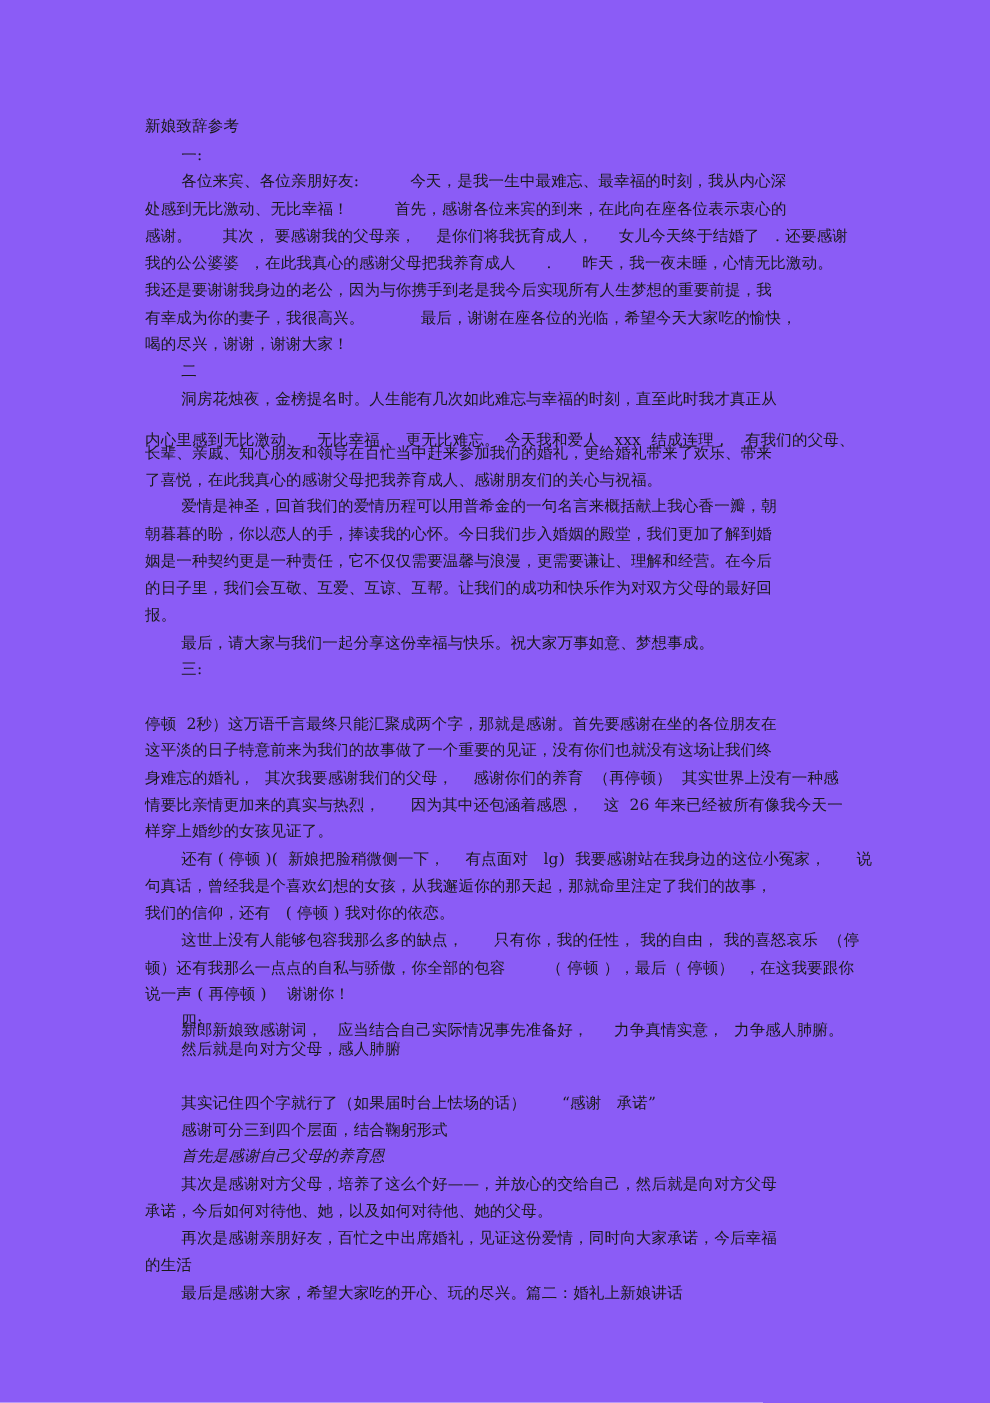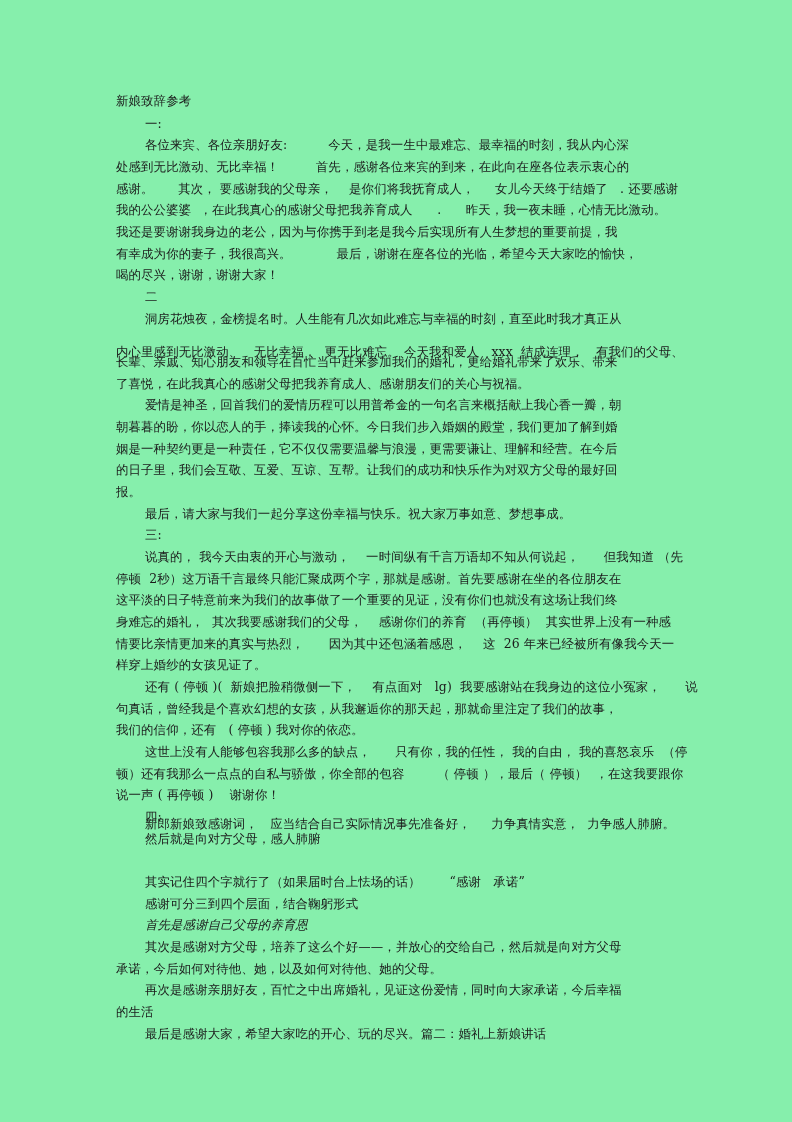--- a/index.html
+++ b/index.html
@@ -1,19 +1,19 @@
 <!DOCTYPE html>
 <html><head>
   <meta charset="utf-8">
   <style>
     html, body { margin: 0; padding: 0; background: #ffffff; }
     body { width: 792px; height: 1122px; position: relative; overflow: hidden; }
     .page {
       position: absolute; left: 0; top: 0; width: 792px; height: 1122px;
-      background: #86efac;
+      background: #8b5cf6;
       font-family: "DejaVu Serif", "Liberation Serif", serif;
       color: #1a1a1a;
     }
     .line {
       position: absolute;
       left: 116px;
       font-size: 12.4px;
       line-height: 16px;
       white-space: pre;
       letter-spacing: 0.15px;
@@ -38,21 +38,20 @@
     <div class="line" style="top: 332px; margin-top: 12px;">内心里感到无比激动、   无比幸福，  更无比难忘。 今天我和爱人   xxx  结成连理，   有我们的父母、</div>
     <div class="line" style="top: 354px;">长辈、亲戚、知心朋友和领导在百忙当中赶来参加我们的婚礼，更给婚礼带来了欢乐、带来</div>
     <div class="line" style="top: 376px;">了喜悦，在此我真心的感谢父母把我养育成人、感谢朋友们的关心与祝福。</div>
     <div class="line indent" style="top: 397px;">爱情是神圣，回首我们的爱情历程可以用普希金的一句名言来概括献上我心香一瓣，朝</div>
     <div class="line" style="top: 419px;">朝暮暮的盼，你以恋人的手，捧读我的心怀。今日我们步入婚姻的殿堂，我们更加了解到婚</div>
     <div class="line" style="top: 441px;">姻是一种契约更是一种责任，它不仅仅需要温馨与浪漫，更需要谦让、理解和经营。在今后</div>
     <div class="line" style="top: 462px;">的日子里，我们会互敬、互爱、互谅、互帮。让我们的成功和快乐作为对双方父母的最好回</div>
     <div class="line" style="top: 484px;">报。</div>
     <div class="line indent" style="top: 506px;">最后，请大家与我们一起分享这份幸福与快乐。祝大家万事如意、梦想事成。</div>
     <div class="line indent" style="top: 527px;">三:</div>
-    <div class="line indent" style="top: 549px;">说真的， 我今天由衷的开心与激动，    一时间纵有千言万语却不知从何说起，      但我知道 （先</div>
     <div class="line" style="top: 571px;">停顿  2秒）这万语千言最终只能汇聚成两个字，那就是感谢。首先要感谢在坐的各位朋友在</div>
     <div class="line" style="top: 592px;">这平淡的日子特意前来为我们的故事做了一个重要的见证，没有你们也就没有这场让我们终</div>
     <div class="line" style="top: 614px;">身难忘的婚礼，  其次我要感谢我们的父母，    感谢你们的养育  （再停顿）  其实世界上没有一种感</div>
     <div class="line" style="top: 636px;">情要比亲情更加来的真实与热烈，      因为其中还包涵着感恩，    这  26 年来已经被所有像我今天一</div>
     <div class="line" style="top: 657px;">样穿上婚纱的女孩见证了。</div>
     <div class="line" style="top: 701px;">句真话，曾经我是个喜欢幻想的女孩，从我邂逅你的那天起，那就命里注定了我们的故事，</div>
     <div class="line indent" style="top: 679px;">还有 ( 停顿 )(  新娘把脸稍微侧一下，    有点面对   lg)  我要感谢站在我身边的这位小冤家，      说</div>
     <div class="line" style="top: 722px;">我们的信仰，还有   ( 停顿 ) 我对你的依恋。</div>
     <div class="line indent" style="top: 744px;">这世上没有人能够包容我那么多的缺点，      只有你，我的任性， 我的自由， 我的喜怒哀乐  （停</div>
     <div class="line" style="top: 766px;">顿）还有我那么一点点的自私与骄傲，你全部的包容        （ 停顿 ），最后（ 停顿）  ，在这我要跟你</div>

